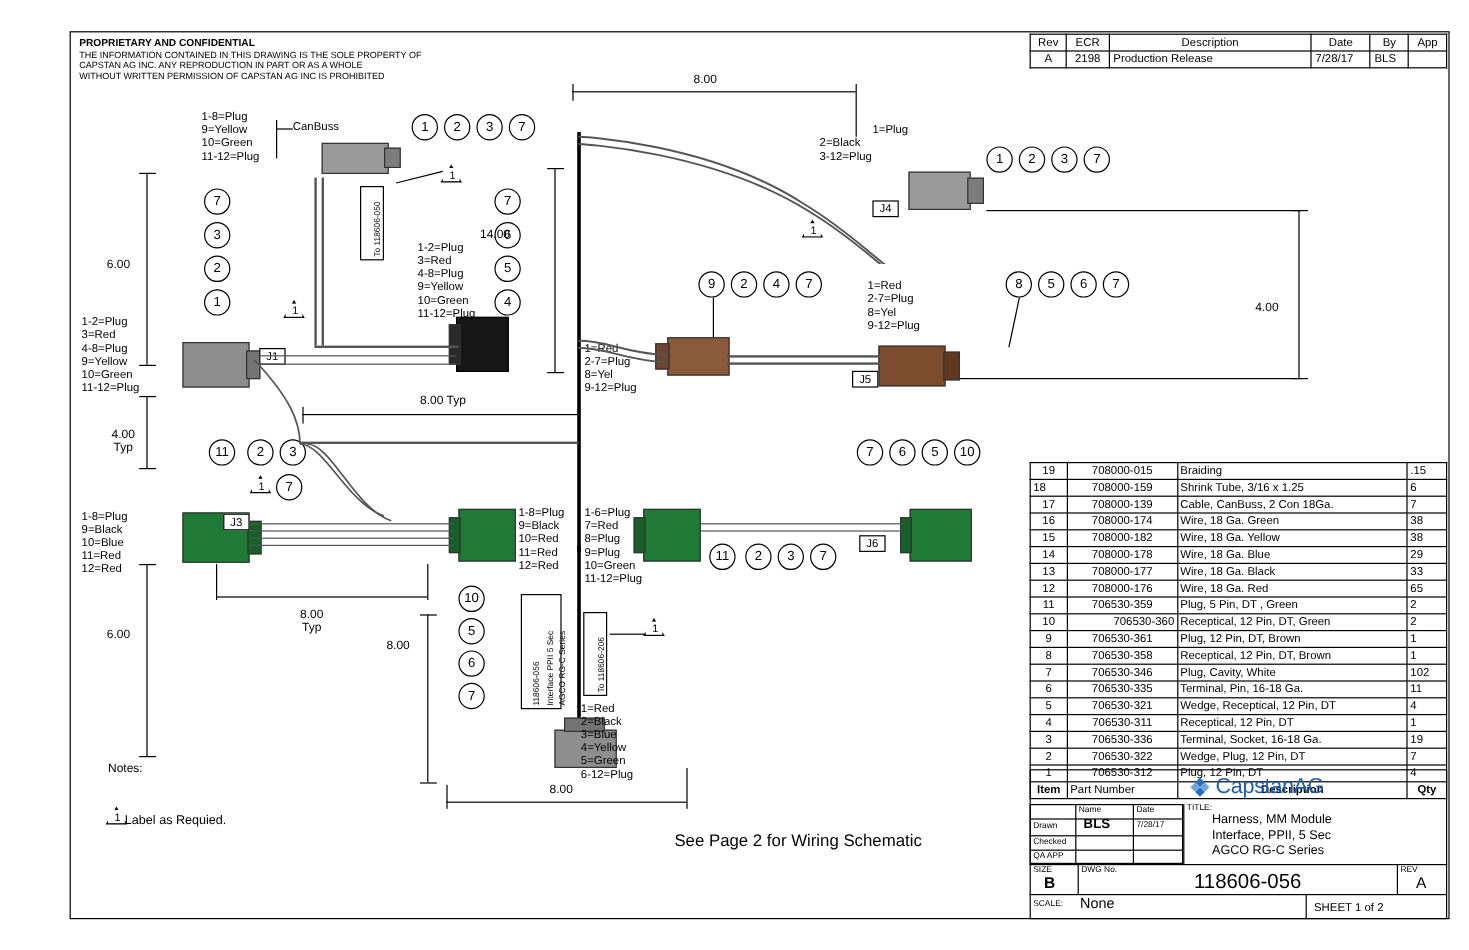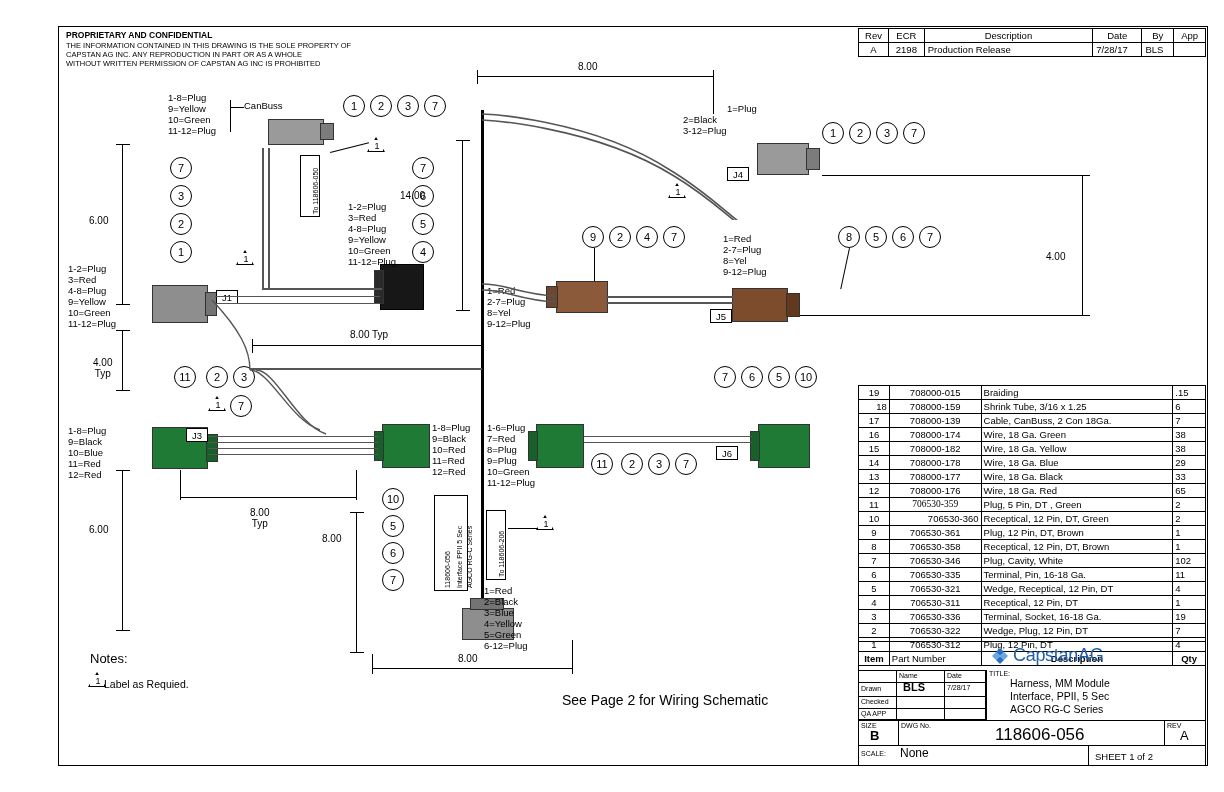--- a/index.html
+++ b/index.html
@@ -324,41 +324,41 @@
   <div class="dimv" style="left:122px;top:470px;height:160px;"></div>
   <div class="dimln" style="left:116px;top:470px;width:14px;"></div>
   <div class="dimln" style="left:116px;top:630px;width:14px;"></div>
   <div class="t" style="left:89px;top:525px;font-size:10px;">6.00</div>
 
   <div class="dimln" style="left:372px;top:668px;width:200px;"></div>
   <div class="dimv" style="left:372px;top:654px;height:20px;"></div>
   <div class="dimv" style="left:572px;top:640px;height:34px;"></div>
   <div class="t" style="left:458px;top:654px;font-size:10px;">8.00</div>
 
-  <div class="t" style="left:90px;top:652px;font-size:13px;">Notes:</div>
+  <div class="t" style="left:90px;top:636px;font-size:10px;">Notes:</div>
   <div class="triwrap" style="left:88px;top:672px;">
     <div class="tri">
         <i></i>
       </div>
       <div class="num">1</div>
   </div>
   <div class="t" style="left:104px;top:679px;font-size:10.5px;">Label as Requied.</div>
 
   <div class="t" style="left:562px;top:693px;font-size:14px;">See Page 2 for Wiring Schematic</div>
 
   <table class="bom" style="left:858px;top:385px;width:348px;">
     <tbody>
         <tr>
           <td style="width:26px;text-align:center;">19</td>
           <td style="width:88px;text-align:center;">708000-015</td>
           <td style="width:190px;">Braiding</td>
           <td style="width:28px;">.15</td>
         </tr>
     <tr>
-          <td style="text-align:right;margin-left:40px;">18</td>
+          <td style="text-align:left;margin-left:40px;">18</td>
           <td style="text-align:center;">708000-159</td>
           <td>Shrink Tube, 3/16 x 1.25</td>
           <td>6</td>
         </tr>
     <tr>
           <td style="text-align:center;">17</td>
           <td style="text-align:center;">708000-139</td>
           <td>Cable, CanBuss, 2 Con 18Ga.</td>
           <td>7</td>
         </tr>
@@ -387,21 +387,21 @@
           <td>33</td>
         </tr>
     <tr>
           <td style="text-align:center;">12</td>
           <td style="text-align:center;">708000-176</td>
           <td>Wire, 18 Ga. Red</td>
           <td>65</td>
         </tr>
     <tr>
           <td style="text-align:center;">11</td>
-          <td style="text-align:center;font-family:Liberation Serif, serif;">706530-359</td>
+          <td style="text-align:center;">706530-359</td>
           <td>Plug, 5 Pin, DT , Green</td>
           <td>2</td>
         </tr>
     <tr>
           <td style="text-align:center;">10</td>
           <td style="text-align:right;margin-left:12px;">706530-360</td>
           <td>Receptical, 12 Pin, DT, Green</td>
           <td>2</td>
         </tr>
     <tr>

